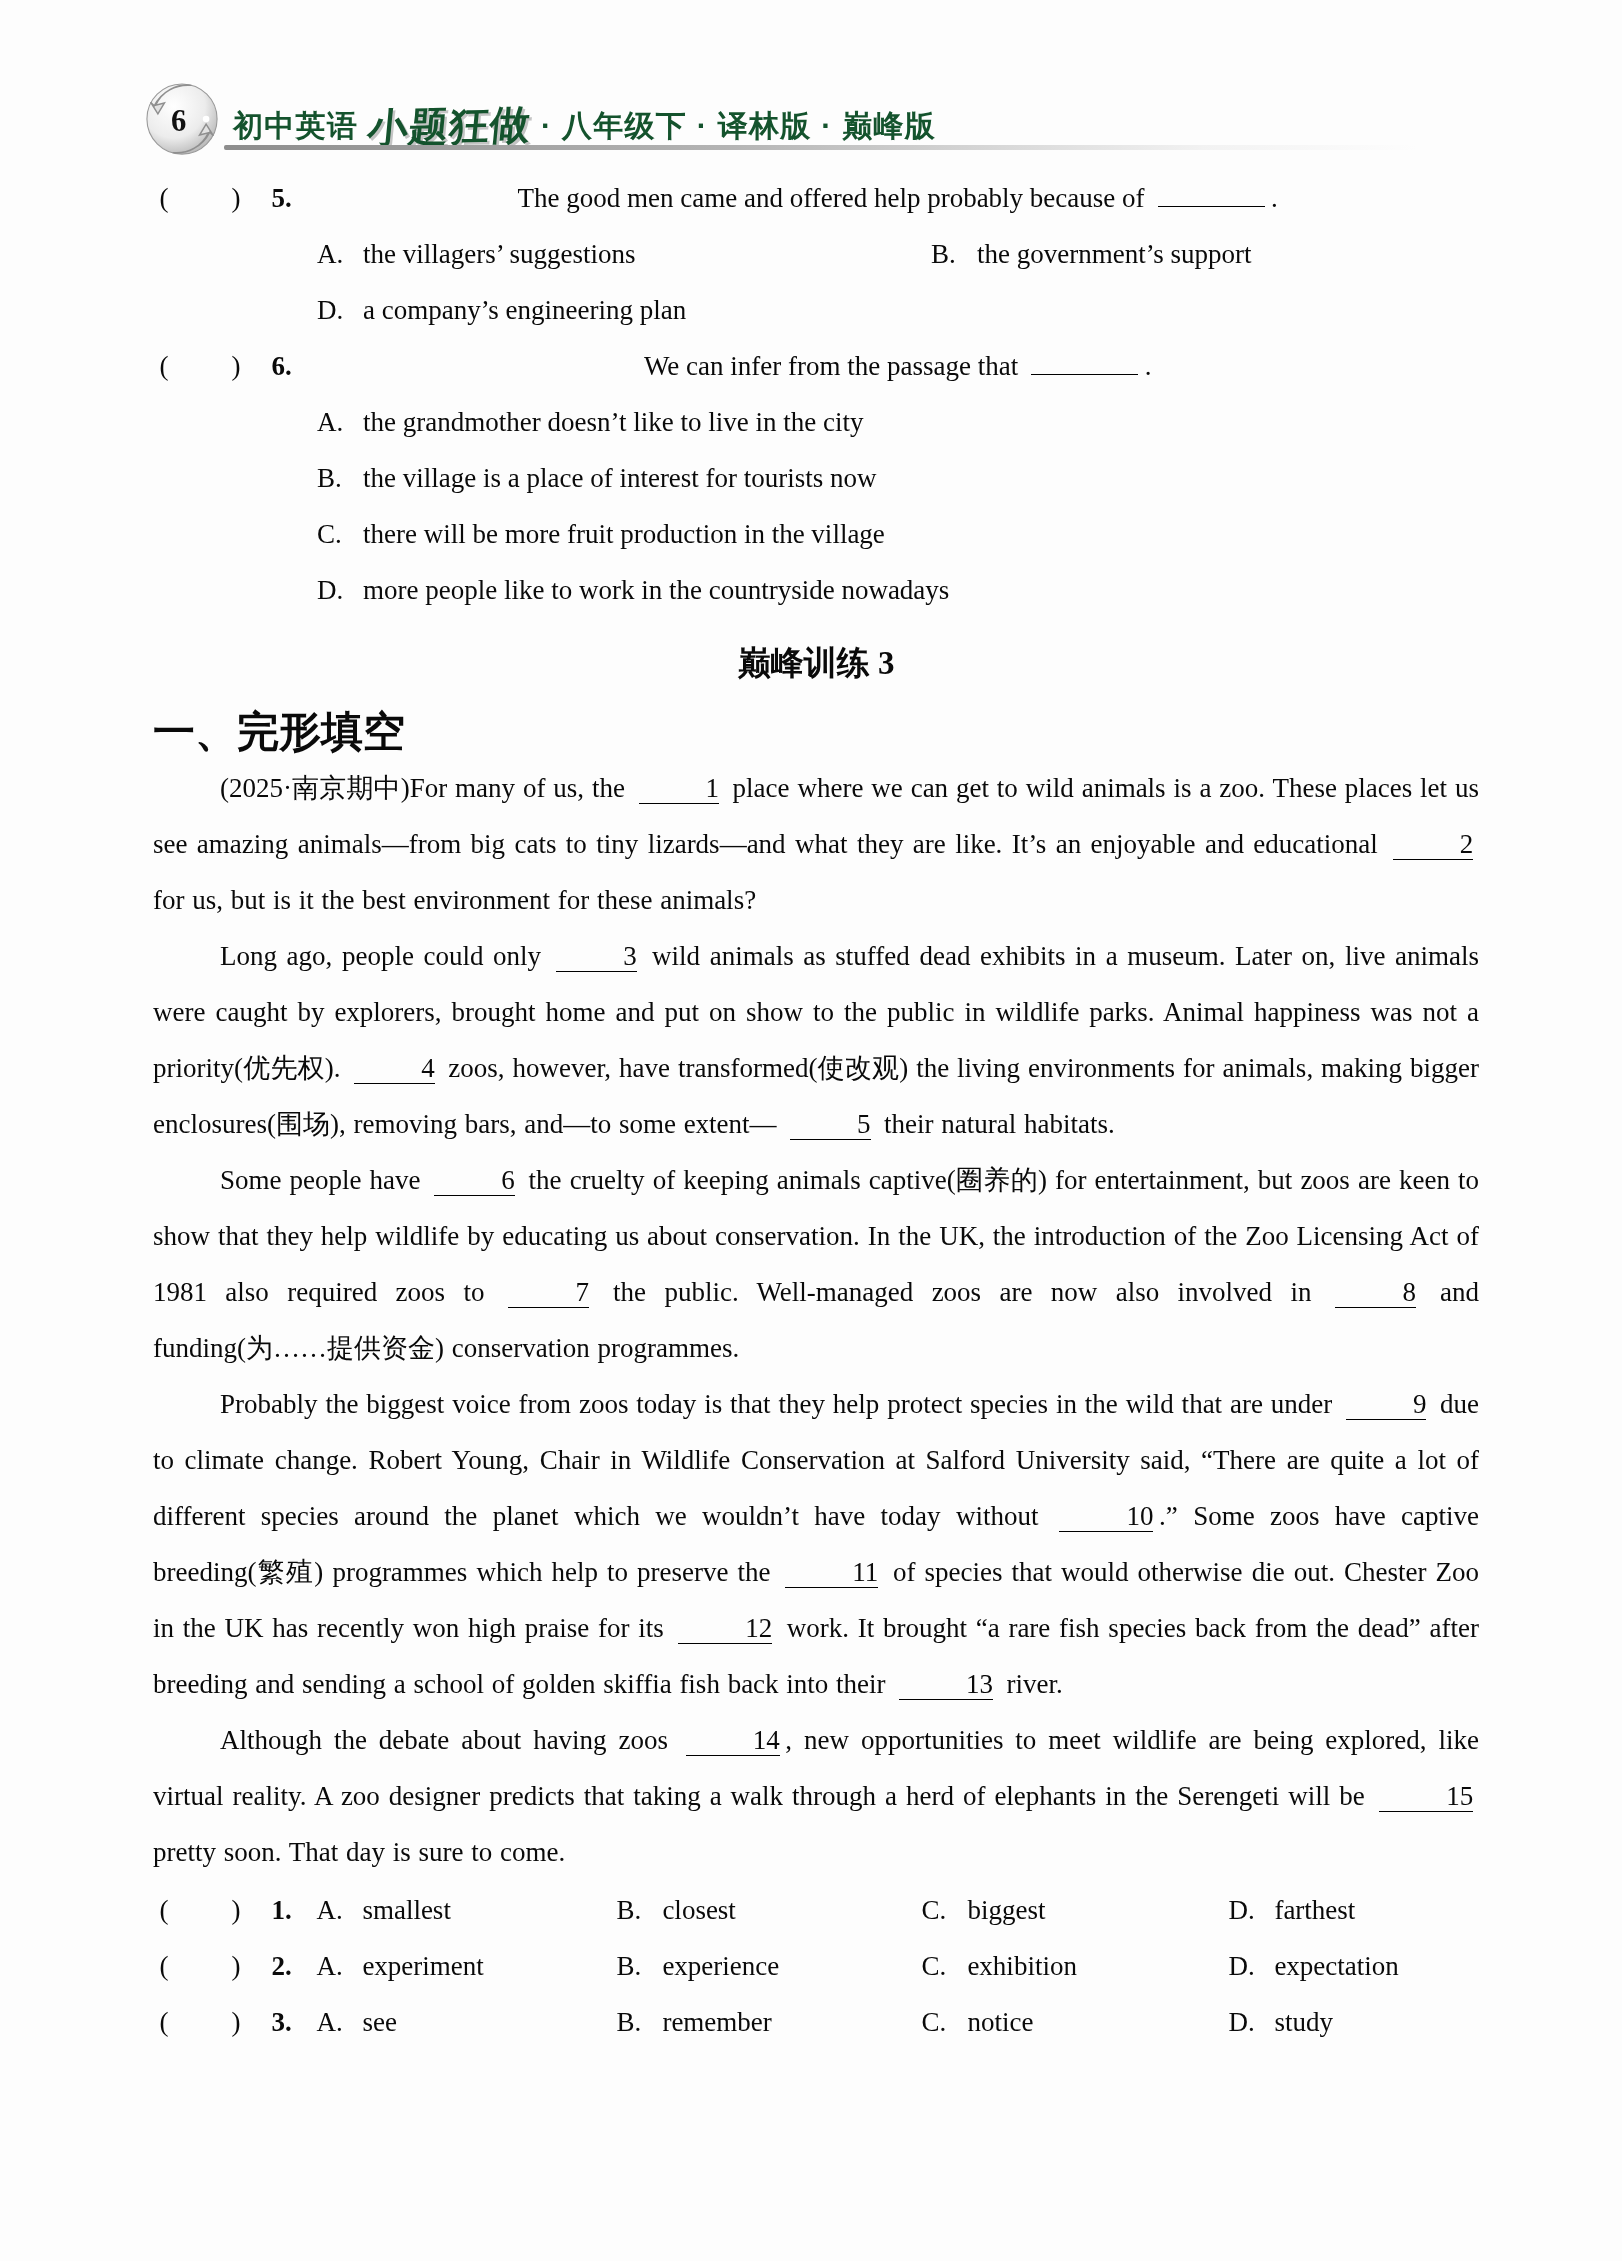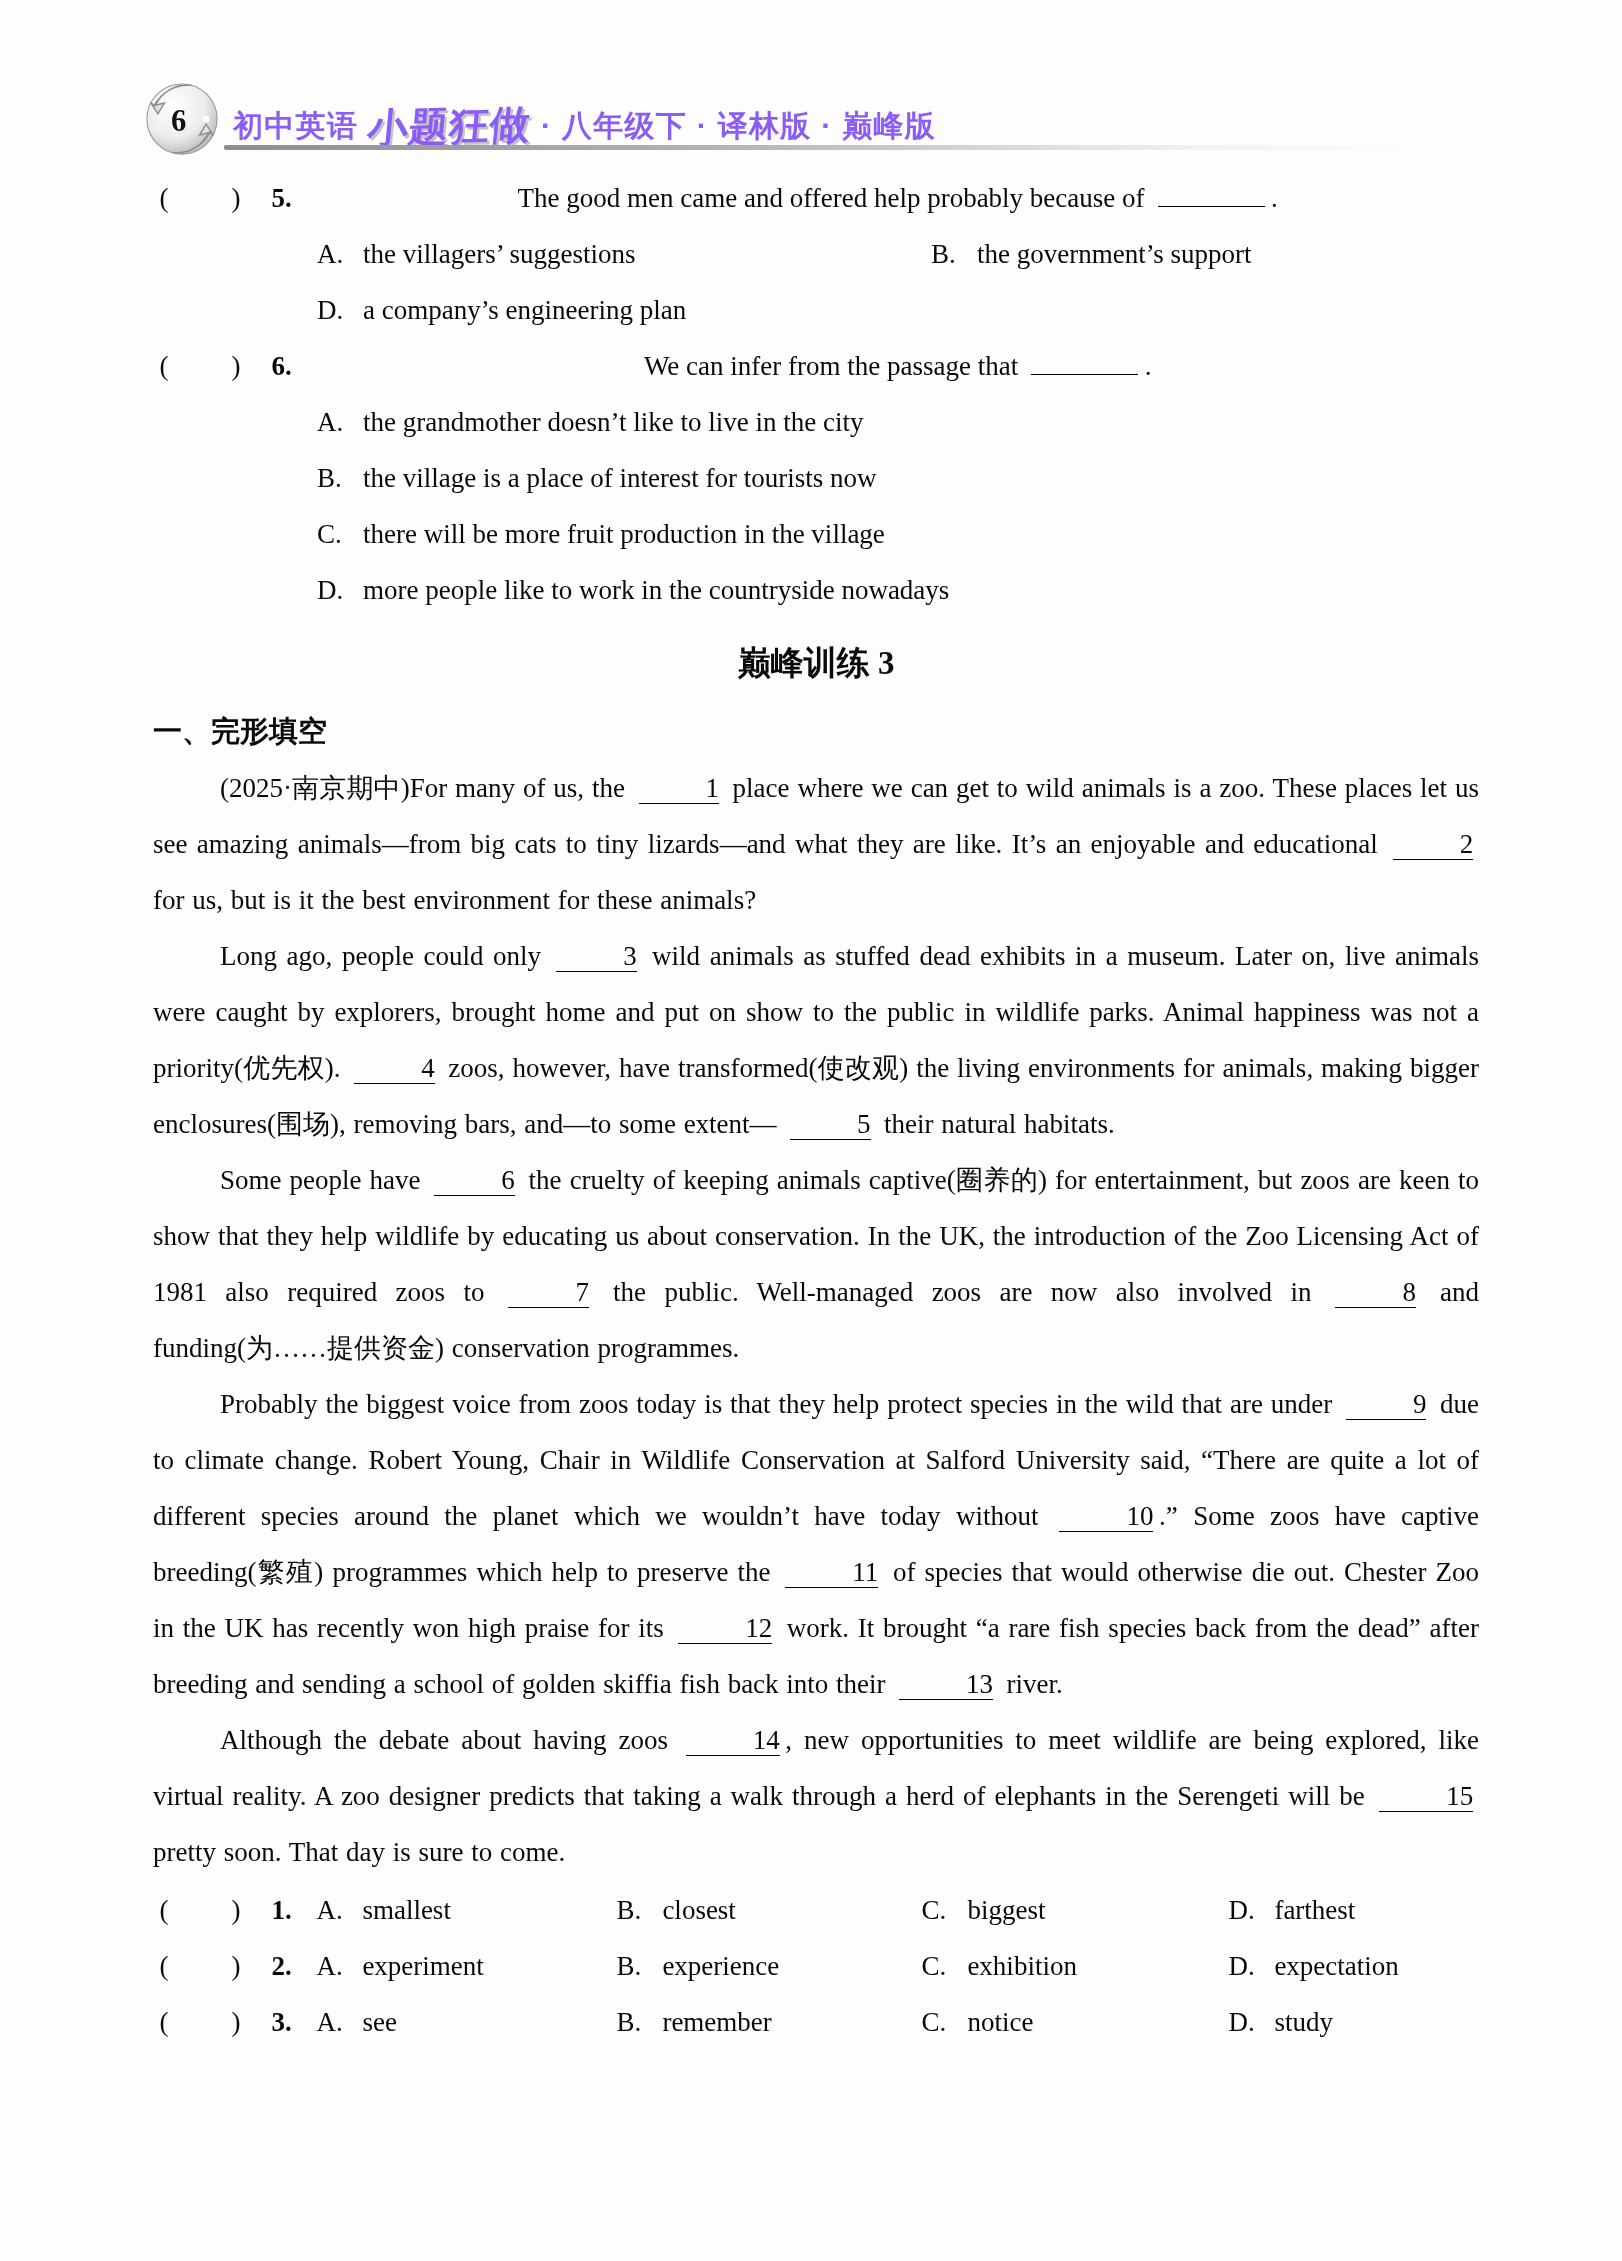--- a/index.html
+++ b/index.html
@@ -15,21 +15,21 @@
   .page { position:absolute; inset:0; }
 
   
   .header { position:absolute; top:0; left:0; right:0; height:170px; }
   .badge { position:absolute; left:145px; top:81px; width:74px; height:76px; }
   .badge svg { width:100%; height:100%; }
   .htitle {
     position:absolute; left:233px; top:97px; height:59px;
     display:flex; align-items:center; white-space:nowrap;
     font-family:"Liberation Sans","DejaVu Sans",sans-serif;
-    font-weight:bold; font-size:30px; letter-spacing:1.3px; color:#8b5cf6;
+    font-weight:bold; font-size:30px; letter-spacing:1.3px; color:#14532d;
   }
   .logo {
     display:inline-block; font-size:40px; font-weight:900;
     transform:skewX(-7deg) rotate(-1.5deg);
     margin:0 10.2px; letter-spacing:0.6px;
     text-shadow:2.5px 2.5px 0 #c4c4c4;
   }
   .hrule {
     position:absolute; left:224px; top:145px; width:1256px; height:4.5px; border-radius:1.9px;
     background:linear-gradient(to right,#8d8d8d,#b4b4b4 40%,rgba(210,210,210,0.25) 78%,rgba(230,230,230,0) 95%);
@@ -62,21 +62,21 @@
     text-align:center; border-bottom:1.9px solid #000; margin:0 5.7px;
   }
 
   .section-title {
     text-align:center; font-weight:bold; font-size:33px;
     line-height:57px; margin-top:16.5px;
     font-family:"Liberation Serif","DejaVu Serif",serif;
   }
   .cloze-heading {
     font-family:"Liberation Sans","DejaVu Sans",sans-serif;
-    font-weight:bold; font-size:29px; line-height:57px; margin-top:11.4px;
+    font-weight:bold; font-size:42px; line-height:57px; margin-top:11.4px;
   }
   #passage p {
     margin:0; text-align:justify; text-indent:67px; line-height:56px;
     word-spacing:1px;
   }
   #cloze-questions { margin-top:2.5px; }
 </style>
 </head>
 <body>
 

